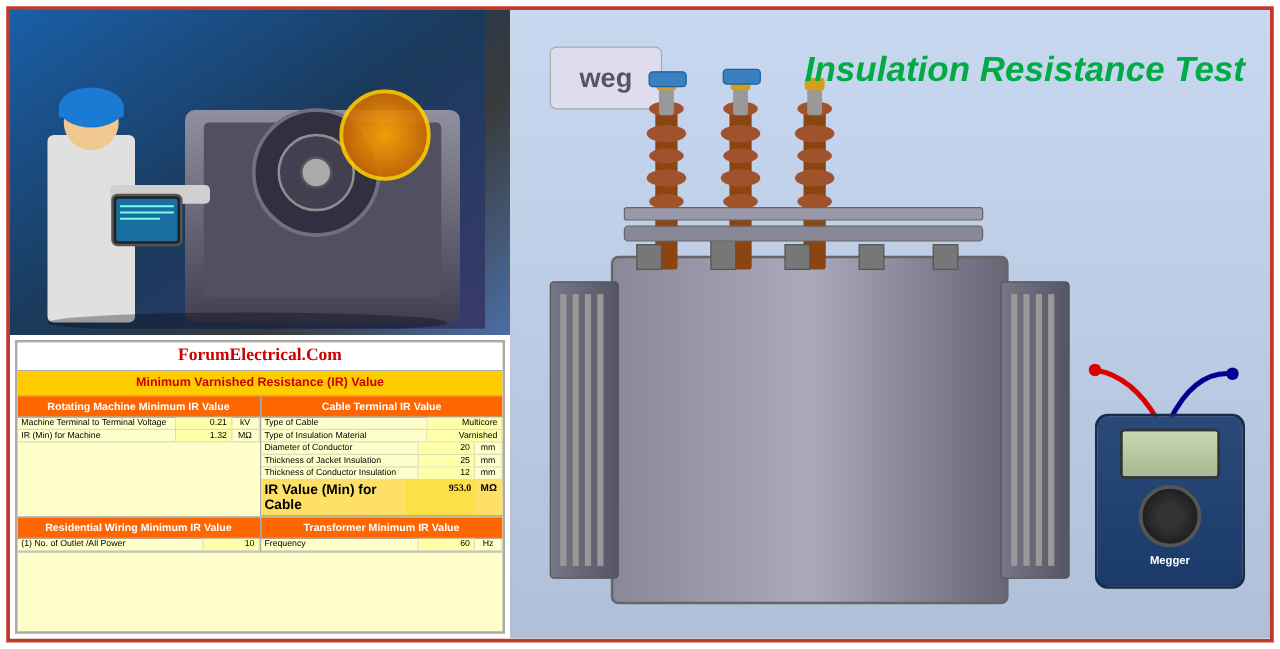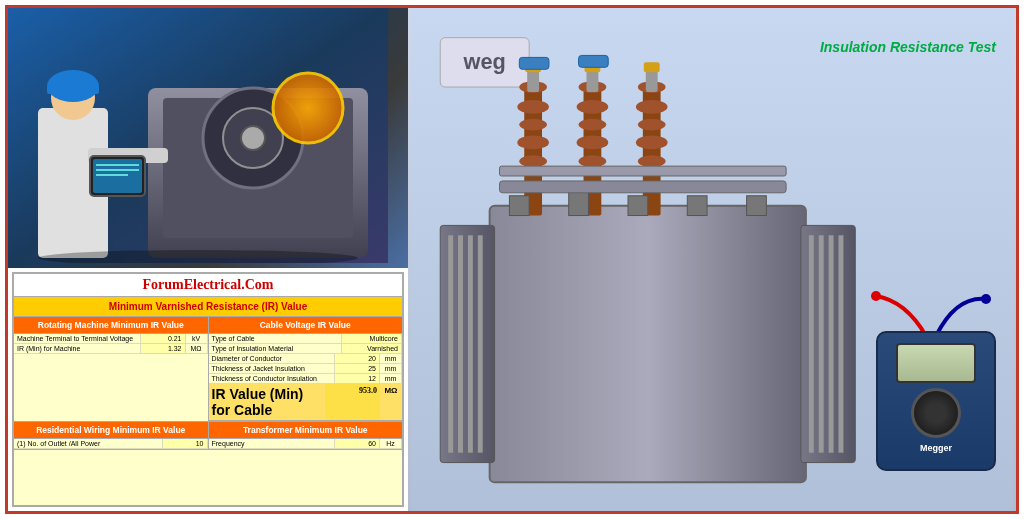--- a/index.html
+++ b/index.html
@@ -118,21 +118,21 @@
     }
     .ss-result-row {
       display: flex;
       border-bottom: 1px solid #aaa;
       background: #ffe066;
       font-weight: bold;
     }
     .ss-result-label {
       flex: 1;
       padding: 2px 3px;
-      font-size: 14px;
+      font-size: 11px;
     }
     .ss-result-val {
       width: 55px;
       text-align: right;
       padding: 2px 3px;
       font-size: 8px;
       background: #fde047;
       font-family: Liberation Serif, serif;
     }
     .ss-result-unit {
@@ -155,21 +155,21 @@
     .transformer-photo {
       flex: 1;
       position: relative;
       overflow: hidden;
       background: linear-gradient(180deg, #d0d8e8 0%, #b0bcd0 100%);
     }
     .title-overlay {
       position: absolute;
       top: 30px;
       right: 20px;
-      font-size: 14px;
+      font-size: 28px;
       font-weight: bold;
       color: #00aa44;
       font-style: italic;
       text-align: left;
       line-height: 1.3;
       z-index: 10;
     }
     .megger-device {
       position: absolute;
       bottom: 20px;
@@ -290,21 +290,21 @@
             <div class="ss-sub-cell u">kV</div>
           </div>
           <div class="ss-sub-row">
             <div class="ss-sub-cell">IR (Min) for Machine</div>
             <div class="ss-sub-cell v">1.32</div>
             <div class="ss-sub-cell u">MΩ</div>
           </div>
         </div>
 
         <div class="ss-col-half">
-          <div class="ss-col-header">Cable Voltage IR Value</div>
+          <div class="ss-col-header">Cable Terminal IR Value</div>
           <div class="ss-sub-row">
             <div class="ss-sub-cell">Type of Cable</div>
             <div class="ss-sub-cell v" style="max-width:60px;">Multicore</div>
           </div>
           <div class="ss-sub-row">
             <div class="ss-sub-cell">Type of Insulation Material</div>
             <div class="ss-sub-cell v" style="max-width:60px;">Varnished</div>
           </div>
           <div class="ss-sub-row">
             <div class="ss-sub-cell">Diameter of Conductor</div>

